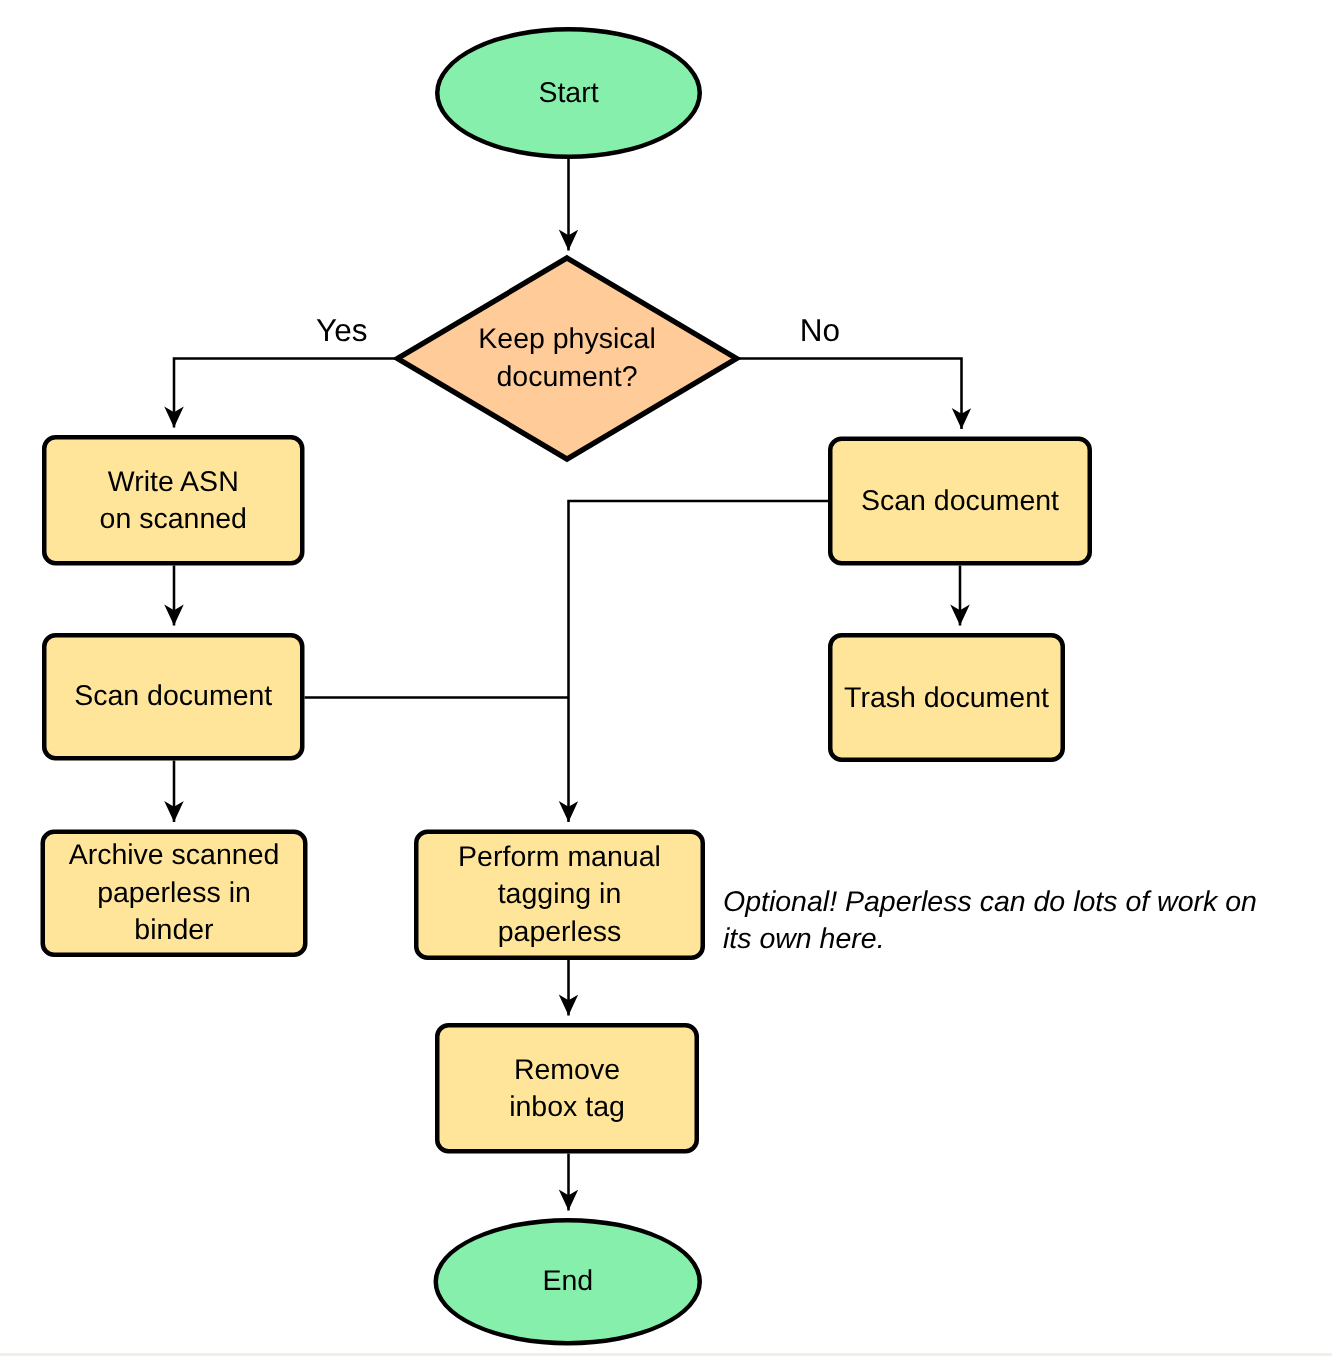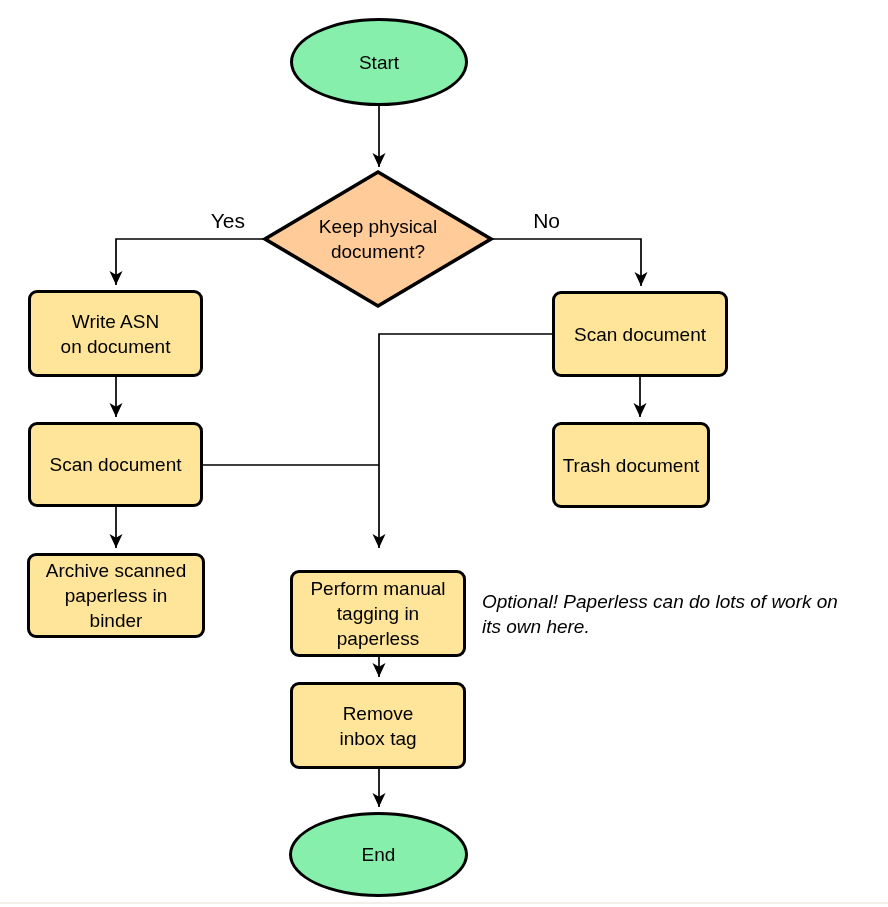--- a/index.html
+++ b/index.html
@@ -116,42 +116,42 @@
   </div>
 
   <div class="diamond-label" style="left:288px; top:214px; width:180px; height:50px;">Keep physical
 document?</div>
 
   <div class="edge-label" style="left:203px; top:210px; width:42px;">Yes</div>
   <div class="edge-label" style="left:500px; top:210px; width:36px;margin-left:24px;">No</div>
 
   <div class="node process" style="left:28px; top:290px; width:175px; height:87px;">
     <span class="label">Write ASN
-on document</span>
+on scanned</span>
   </div>
 
   <div class="node process" style="left:28px; top:422px; width:175px; height:85px;">
     <span class="label">Scan document</span>
   </div>
 
   <div class="node process" style="left:27px; top:553px; width:178px; height:85px;">
     <span class="label">Archive scanned
 paperless in
 binder</span>
   </div>
 
   <div class="node process" style="left:552px; top:291px; width:176px; height:86px;">
     <span class="label">Scan document</span>
   </div>
 
   <div class="node process" style="left:552px; top:422px; width:158px; height:86px;">
     <span class="label">Trash document</span>
   </div>
 
-  <div class="node process" style="left:290px; top:553px; width:176px; height:87px;margin-top:17px;">
+  <div class="node process" style="left:276px; top:553px; width:194px; height:87px;">
     <span class="label">Perform manual
 tagging in
 paperless</span>
   </div>
 
   <div class="annotation" style="left:482px; top:589px; width:420px;">Optional! Paperless can do lots of work on
 its own here.</div>
 
   <div class="node process" style="left:290px; top:682px; width:176px; height:87px;">
     <span class="label">Remove

